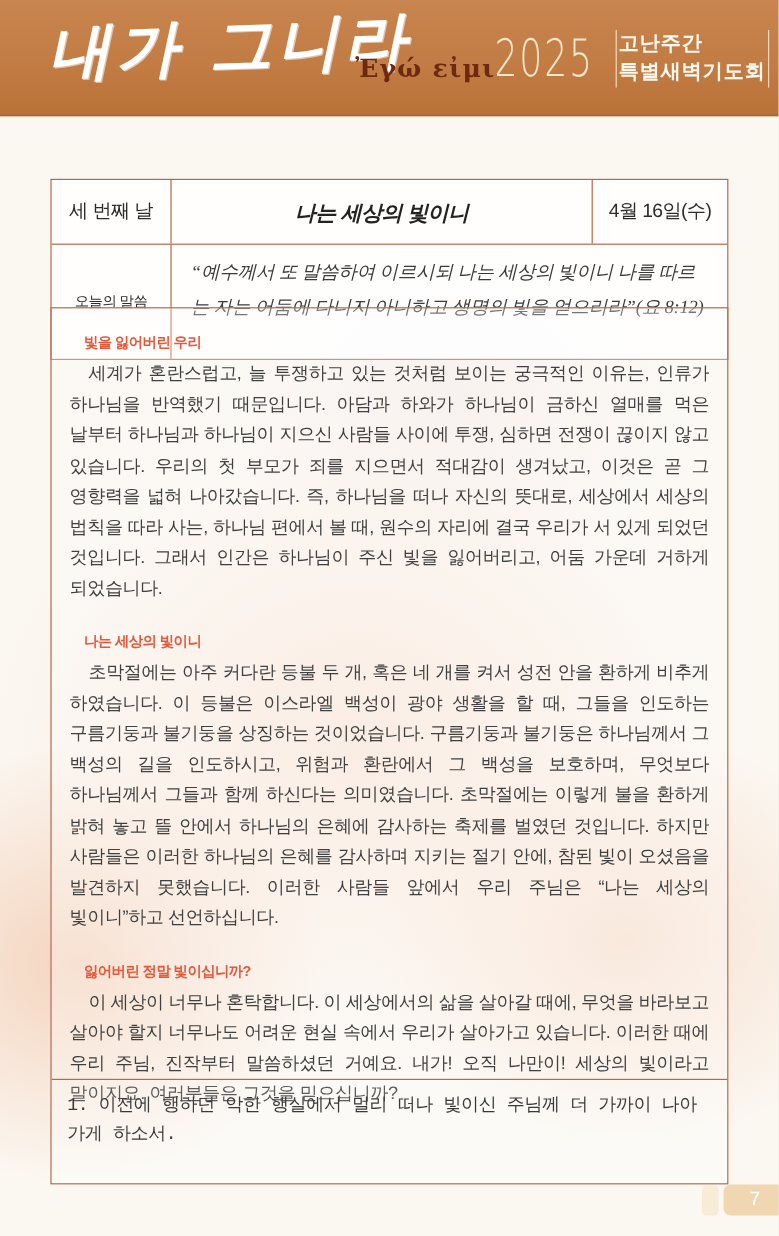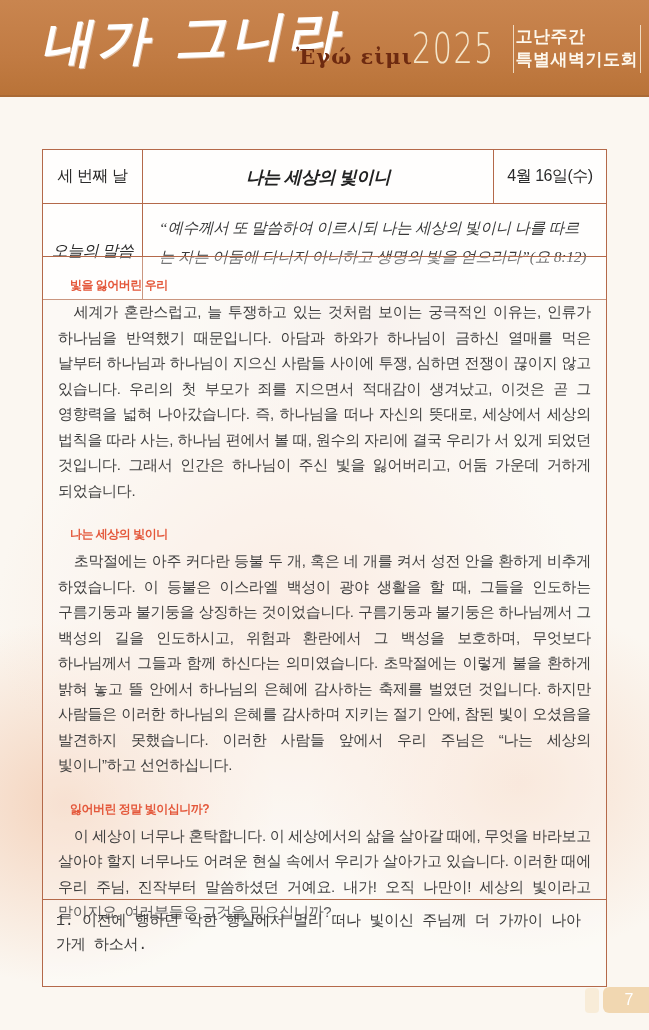--- a/index.html
+++ b/index.html
@@ -56,21 +56,21 @@
   }
   .row1 { display:grid; grid-template-columns:100px 1fr 112px; height:54px; border-bottom:1px solid #b4694a; }
   .row2 { display:grid; grid-template-columns:100px 1fr; height:95px; }
   .cell { display:flex; align-items:center; justify-content:center; }
   .cb-r { border-right:1px solid #b4694a; }
   .day-label, .date-label { font-size:16px; color:#2b2b2b; letter-spacing:-0.5px; }
   .day-title {
     font-size:17.5px; font-weight:bold; font-style:italic; color:#222;
     letter-spacing:-0.5px;
   }
-  .verse-label { font-size:16px; color:#2b2b2b; letter-spacing:-0.5px;font-style:italic; }
+  .verse-label { font-size:12px; color:#2b2b2b; letter-spacing:-0.5px; }
   .verse-cell {
     display:flex; align-items:flex-start; padding:10px 16px 14px 16px;
   }
   .verse-text {
     font-family:"Liberation Serif", serif; font-style:italic;
     font-size:15.5px; line-height:1.85; color:#3a3a3a; letter-spacing:-0.2px;
   }
 
   
   .main-box {

